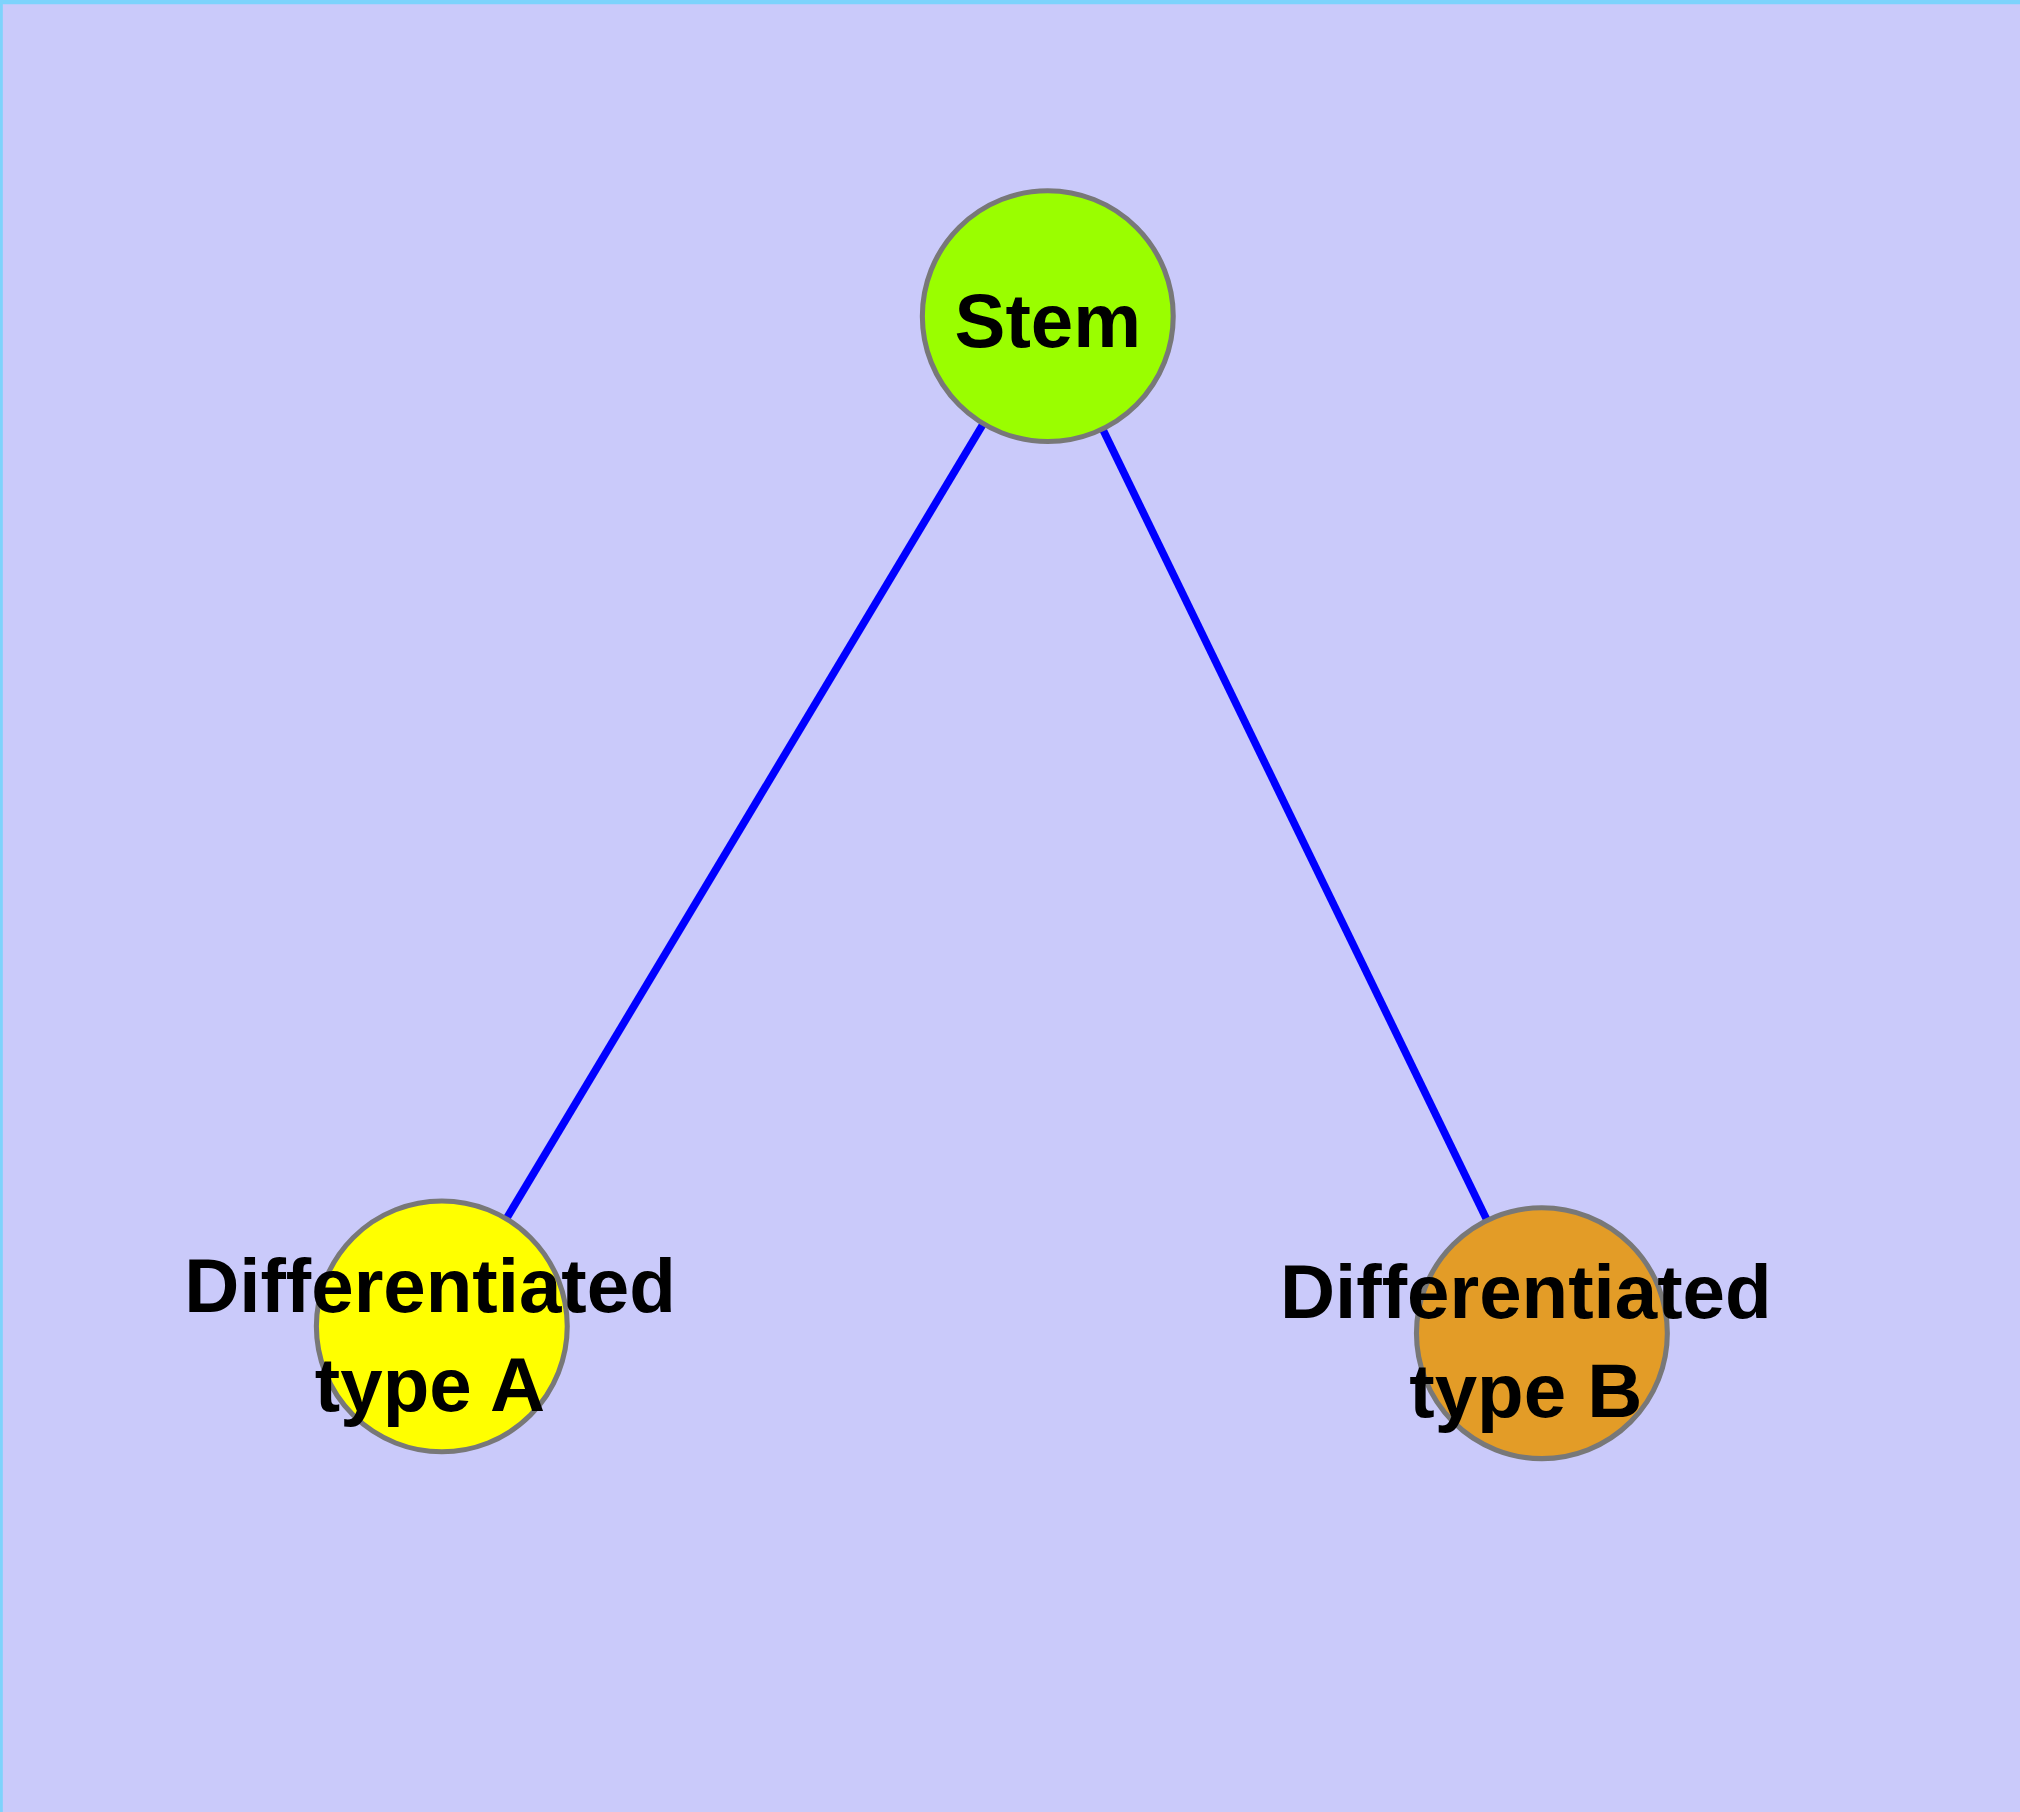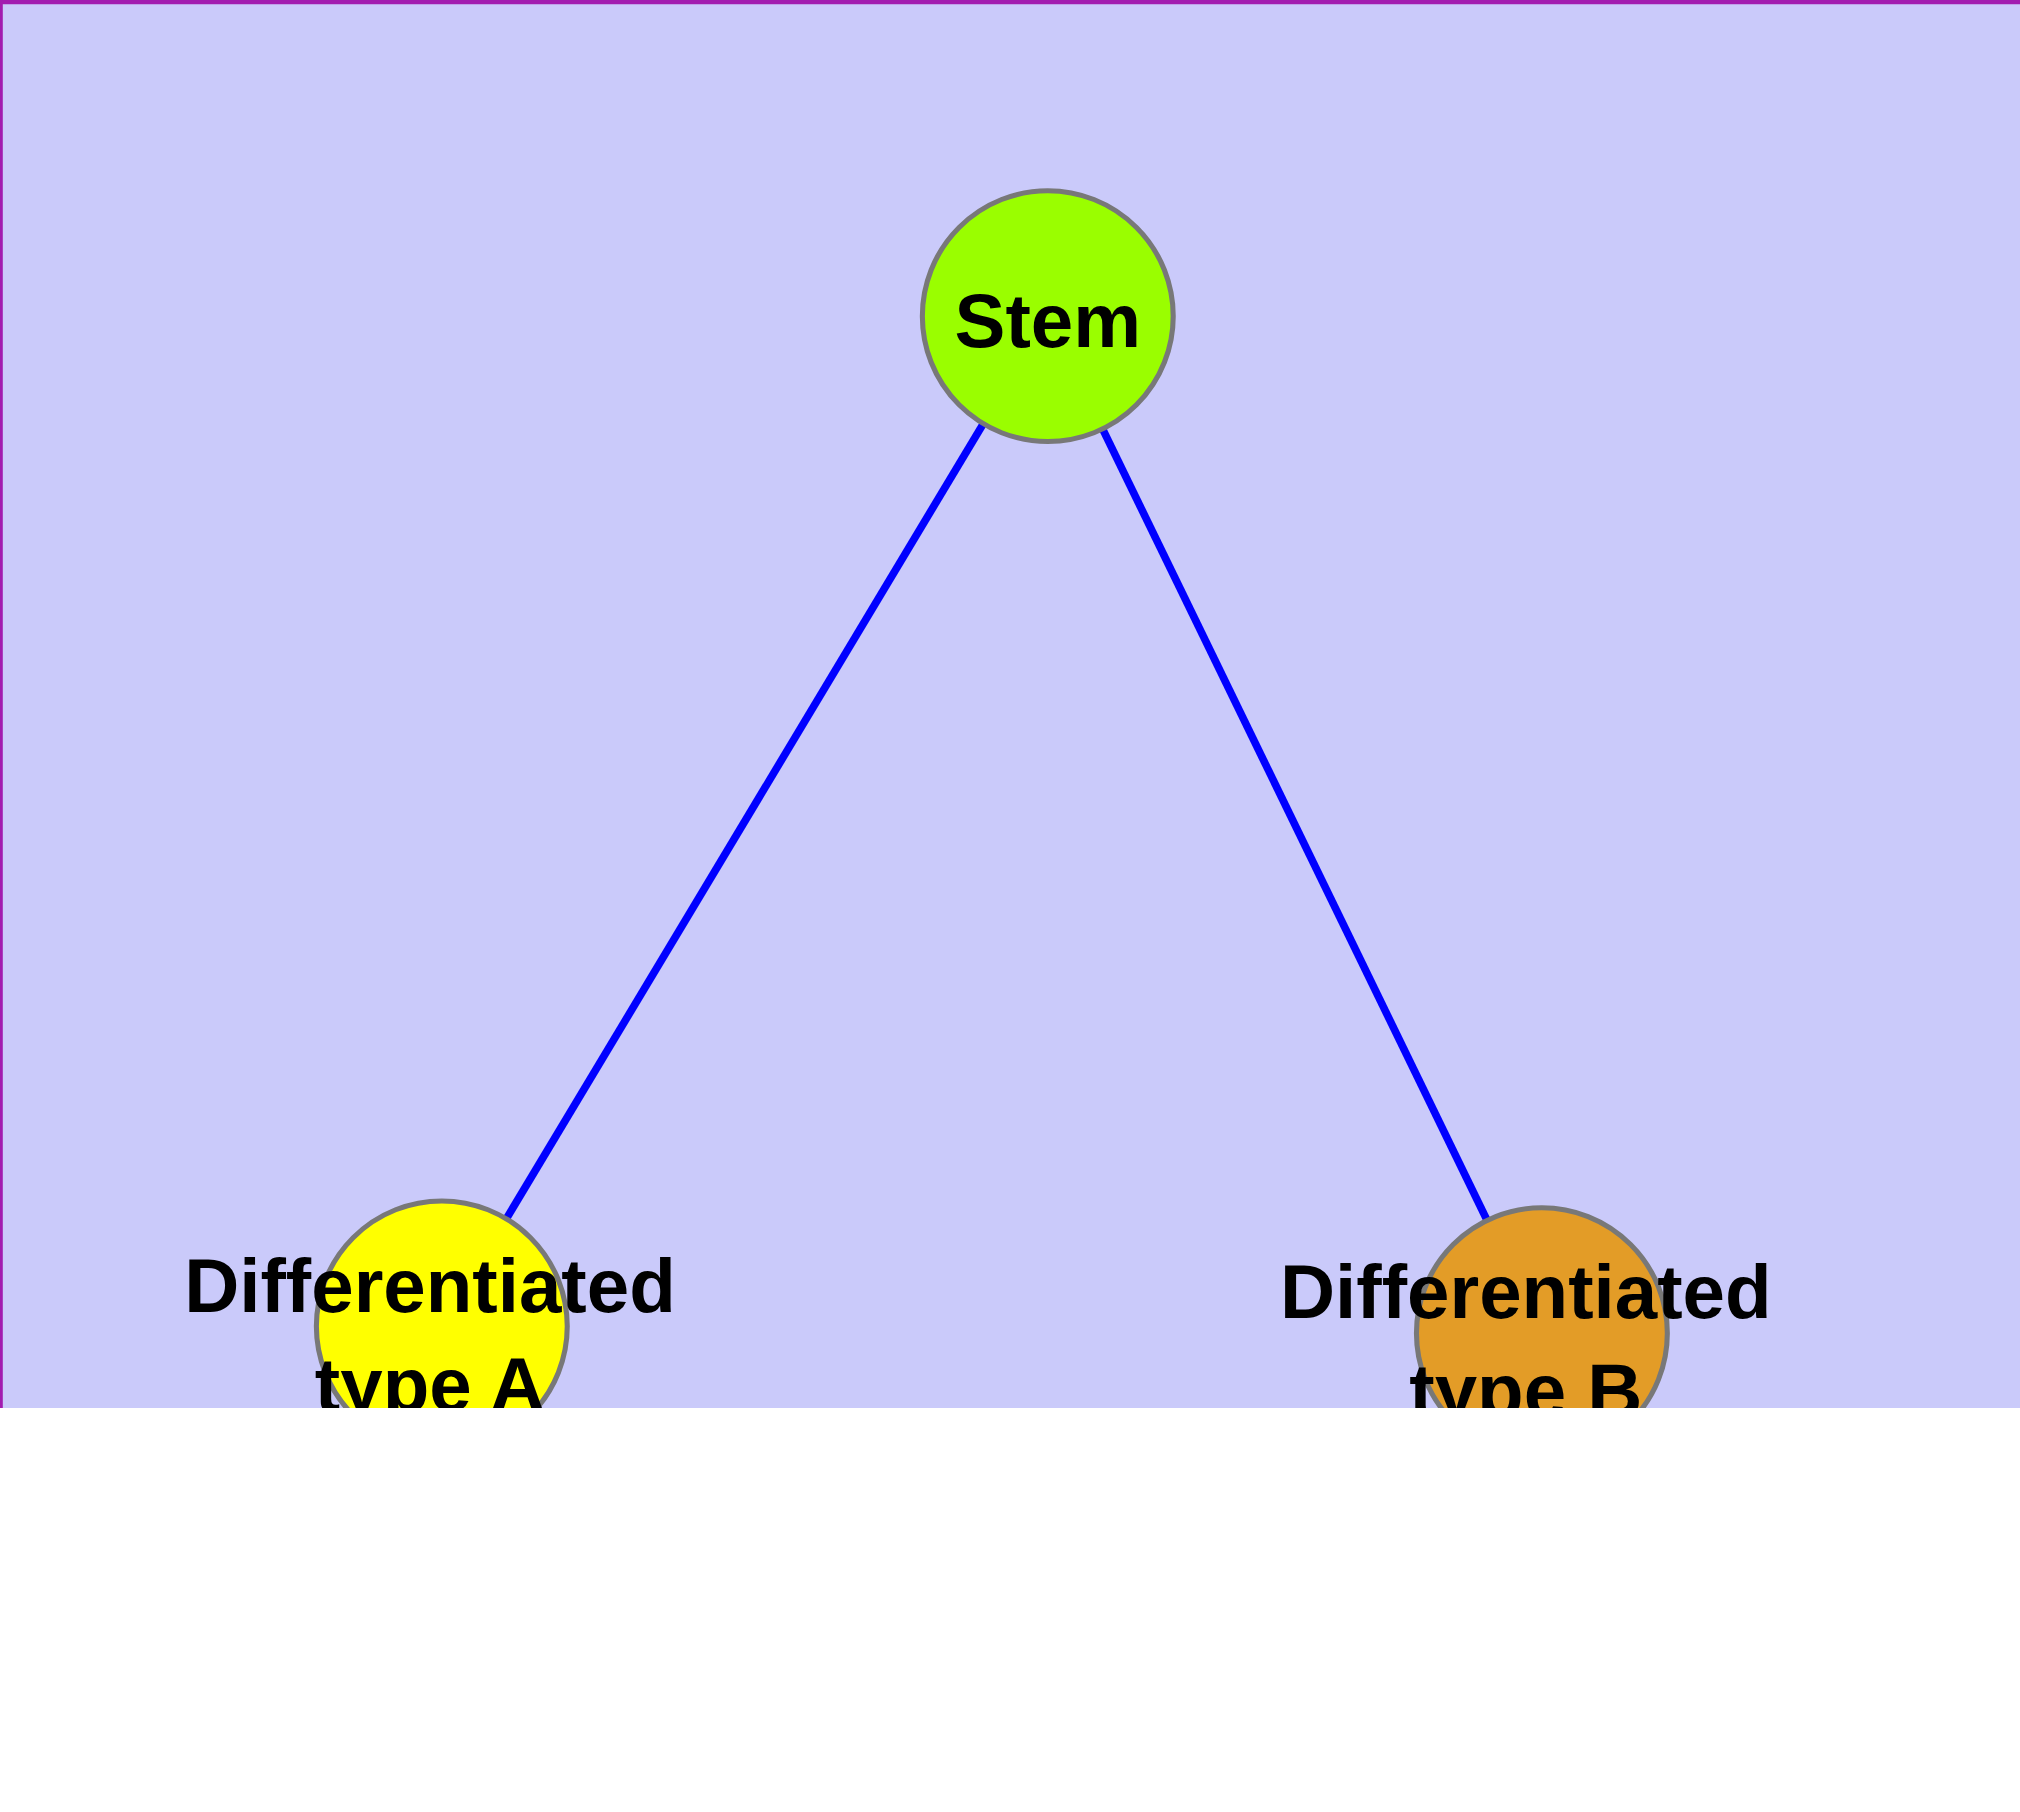--- a/index.html
+++ b/index.html
@@ -3,22 +3,22 @@
 <meta charset="utf-8">
 <style>
   html, body {
     margin: 0;
     padding: 0;
     background: #ffffff;
   }
   .screen {
     position: relative;
     width: 2021px;
-    height: 1408px;
-    background: #a21caf;
+    height: 1812px;
+    background: #7dd3fc;
     overflow: hidden;
   }
   svg.graph {
     position: absolute;
     left: 0;
     top: 0;
     width: 2021px;
     height: 1812px;
     display: block;
   }

